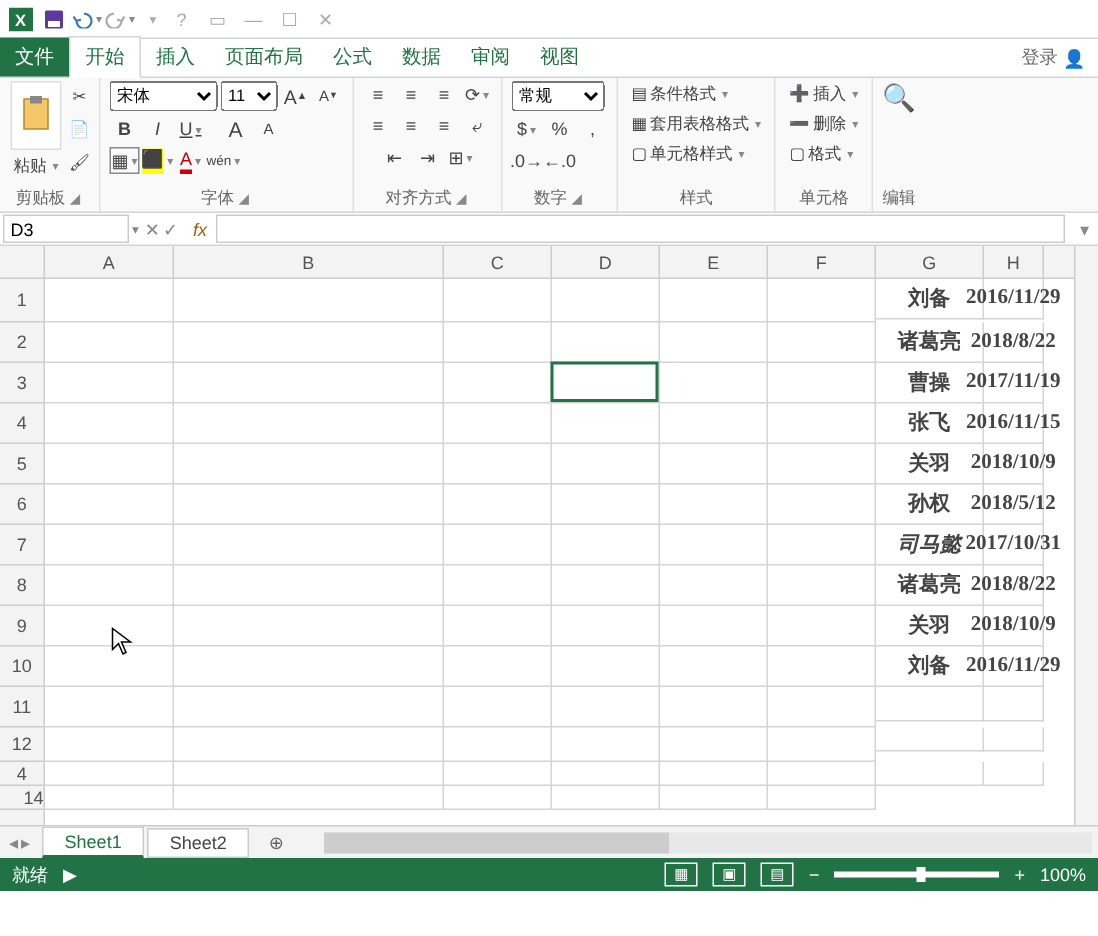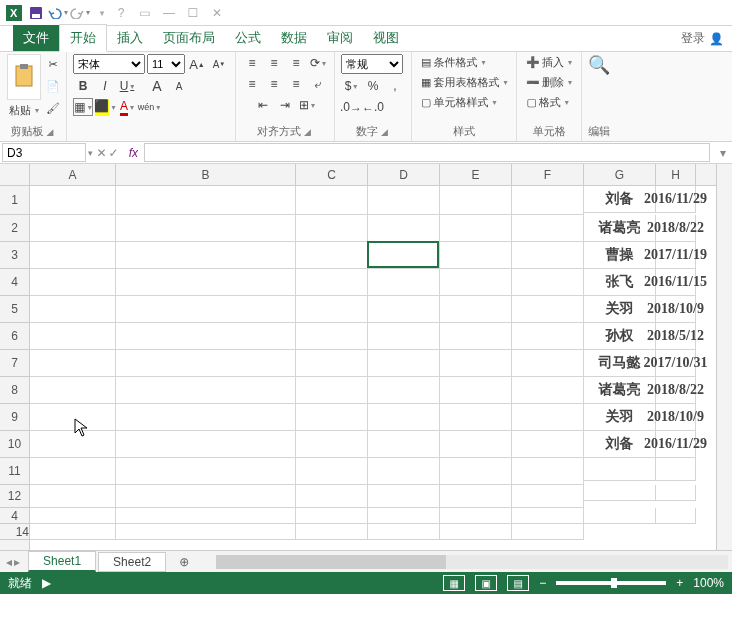--- a/index.html
+++ b/index.html
@@ -4,21 +4,21 @@
 <style>
 * { margin:0; padding:0; box-sizing:border-box; font-family:"Microsoft YaHei","SimSun",Arial,sans-serif; }
 body { width:732px; height:624px; background:#fff; overflow:hidden; font-size:12px; color:#444; }
 .titlebar { height:26px; background:#fff; display:flex; align-items:center; border-bottom:1px solid #d4d4d4; }
 .qat { display:flex; align-items:center; gap:2px; padding-left:4px; }
 .qat-icon { width:20px; height:20px; display:flex; align-items:center; justify-content:center; }
 .title-text { flex:1; text-align:center; color:#888; font-size:13px; }
 .win-ctrl { display:flex; gap:6px; padding-right:10px; color:#aaa; }
 .win-ctrl span { width:18px; text-align:center; }
 
-.tabs { height:26px; display:flex; align-items:flex-end; background:#fff; border-bottom:1px solid #d4d4d4; padding-left:13px; }
+.tabs { height:26px; display:flex; align-items:flex-end; background:#fff; border-bottom:1px solid #d4d4d4; padding-left:0; }
 .tab { padding:4px 10px; font-size:13px; color:#217346; cursor:pointer; }
 .tab.file { background:#217346; color:#fff; }
 .tab.active { border:1px solid #d4d4d4; border-bottom:1px solid #fff; background:#fff; color:#217346; margin-bottom:-1px; }
 .login { margin-left:auto; padding:4px 8px; color:#666; display:flex; align-items:center; gap:4px; }
 
 .ribbon { height:90px; background:#f9f9f9; border-bottom:1px solid #d4d4d4; display:flex; font-size:11px; }
 .group { border-right:1px solid #e0e0e0; padding:2px 6px; display:flex; flex-direction:column; justify-content:space-between; }
 .group-body { display:flex; gap:4px; }
 .group-label { text-align:center; color:#666; padding-top:2px; }
 .btn-col { display:flex; flex-direction:column; gap:2px; align-items:center; }
@@ -31,21 +31,21 @@
 .fmt-btn.bold { font-weight:bold; }
 .fmt-btn.italic { font-style:italic; }
 .fmt-btn.underline { text-decoration:underline; }
 .fmt-btn.box { border:1px solid #888; }
 .num-select { width:62px; height:20px; font-size:11px; }
 .launcher { font-size:9px; color:#888; text-align:right; padding-right:2px; }
 
 .namebox-row { height:22px; display:flex; align-items:center; border-bottom:1px solid #d4d4d4; background:#fff; }
 .namebox { width:84px; border:1px solid #ccc; margin:1px 2px; height:19px; padding:0 4px; font-size:12px; }
 .fx-btns { display:flex; gap:2px; padding:0 4px; color:#888; }
-.fx-label { font-style:italic; padding:0 6px; color:#701a75; }
+.fx-label { font-style:italic; padding:0 6px; color:#a16207; }
 .formula-bar { flex:1; height:19px; border:1px solid #ccc; margin:1px 4px 1px 0; }
 
 .grid-area { position:relative; height:386px; display:flex; }
 .row-headers { width:30px; background:#f3f3f3; border-right:1px solid #ccc; }
 .col-headers { height:22px; background:#f3f3f3; display:flex; border-bottom:1px solid #ccc; }
 .corner { width:30px; height:22px; background:#f3f3f3; border-right:1px solid #ccc; border-bottom:1px solid #ccc; }
 .colh { border-right:1px solid #ccc; text-align:center; line-height:22px; color:#555; }
 .rowh { height:27px; border-bottom:1px solid #ccc; text-align:center; line-height:27px; color:#555; font-size:12px; }
 .gridbody { position:relative; }
 .cells { display:grid; }
@@ -168,20 +168,21 @@
         <span class="fmt-btn box dd">▦</span>
         <span class="fmt-btn dd">
             <span style="background:#ffff00;border-bottom:3px solid #ffff00">⬛</span>
           </span>
         <span class="fmt-btn dd">
             <span style="color:#c00;border-bottom:3px solid #c00">A</span>
           </span>
         <span class="fmt-btn dd" style="font-size:9px">wén</span>
       </div>
     </div>
+    <div class="group-label"><span>字体</span> <span class="launcher">◢</span></div>
   </div>
 
   <div class="group">
     <div class="group-body btn-col" style="gap:3px">
       <div class="btn-row">
         <span class="fmt-btn">≡</span>
         <span class="fmt-btn">≡</span>
         <span class="fmt-btn">≡</span>
         <span class="fmt-btn dd">⟳</span>
       </div>
@@ -353,21 +354,21 @@
             <div class="cell" style="height: 27px;"></div>
             <div class="cell" style="height: 27px;"></div>
             <div class="cell bold" style="height: 27px;">孙权</div>
             <div class="cell bold" style="height: 27px;">2018/5/12</div>
             <div class="cell" style="height: 27px;"></div>
             <div class="cell" style="height: 27px;"></div>
             <div class="cell" style="height: 27px;"></div>
             <div class="cell" style="height: 27px;"></div>
             <div class="cell" style="height: 27px;"></div>
             <div class="cell" style="height: 27px;"></div>
-            <div class="cell bold" style="height: 27px;">司马懿</div>
+            <div class="cell bold" style="height: 27px; font-style: italic;">司马懿</div>
             <div class="cell bold" style="height: 27px;">2017/10/31</div>
             <div class="cell" style="height: 27px;"></div>
             <div class="cell" style="height: 27px;"></div>
             <div class="cell" style="height: 27px;"></div>
             <div class="cell" style="height: 27px;"></div>
             <div class="cell" style="height: 27px;"></div>
             <div class="cell" style="height: 27px;"></div>
             <div class="cell bold" style="height: 27px;">诸葛亮</div>
             <div class="cell bold" style="height: 27px;">2018/8/22</div>
             <div class="cell" style="height: 27px;"></div>

